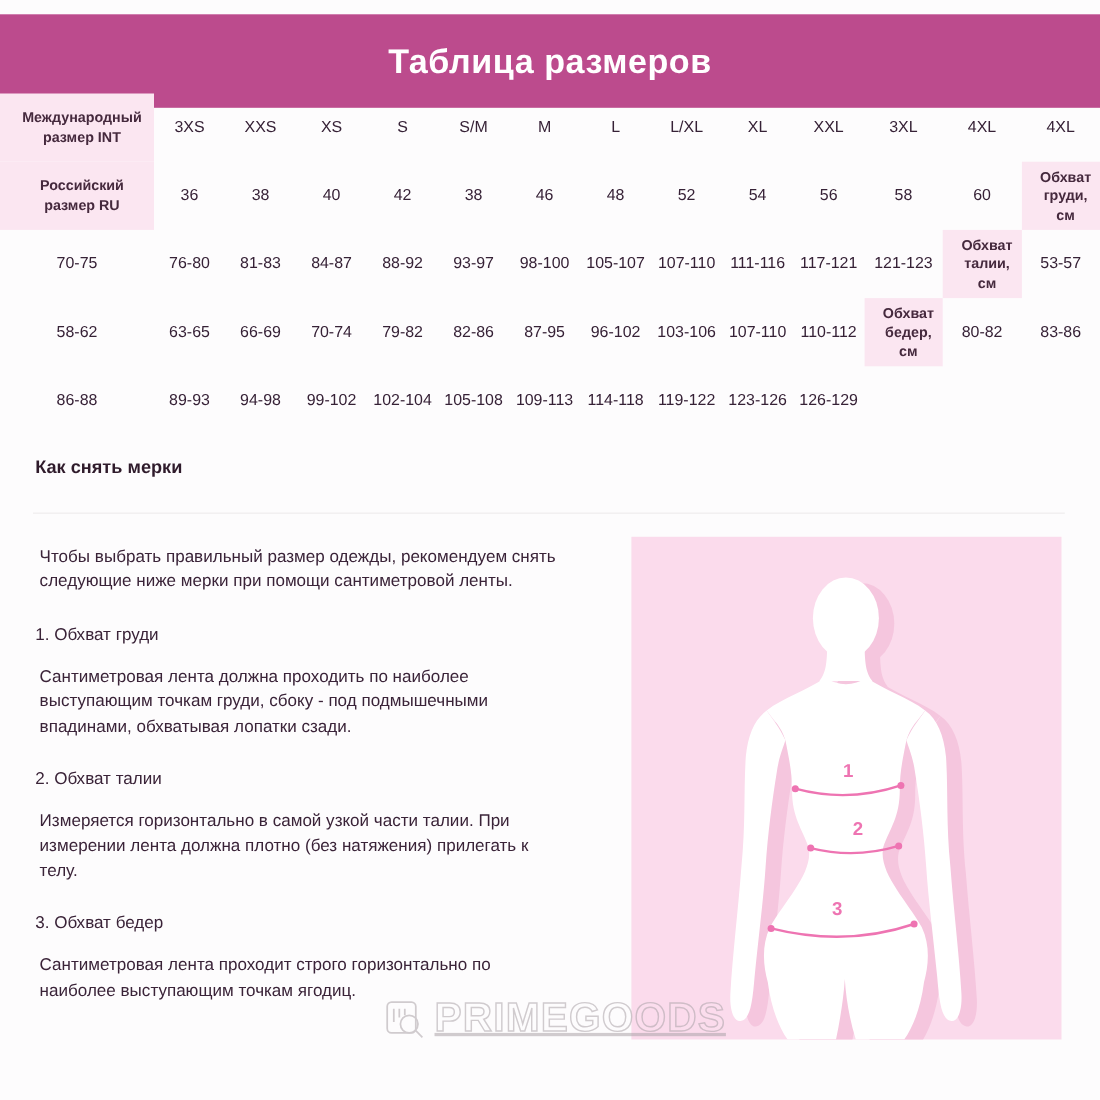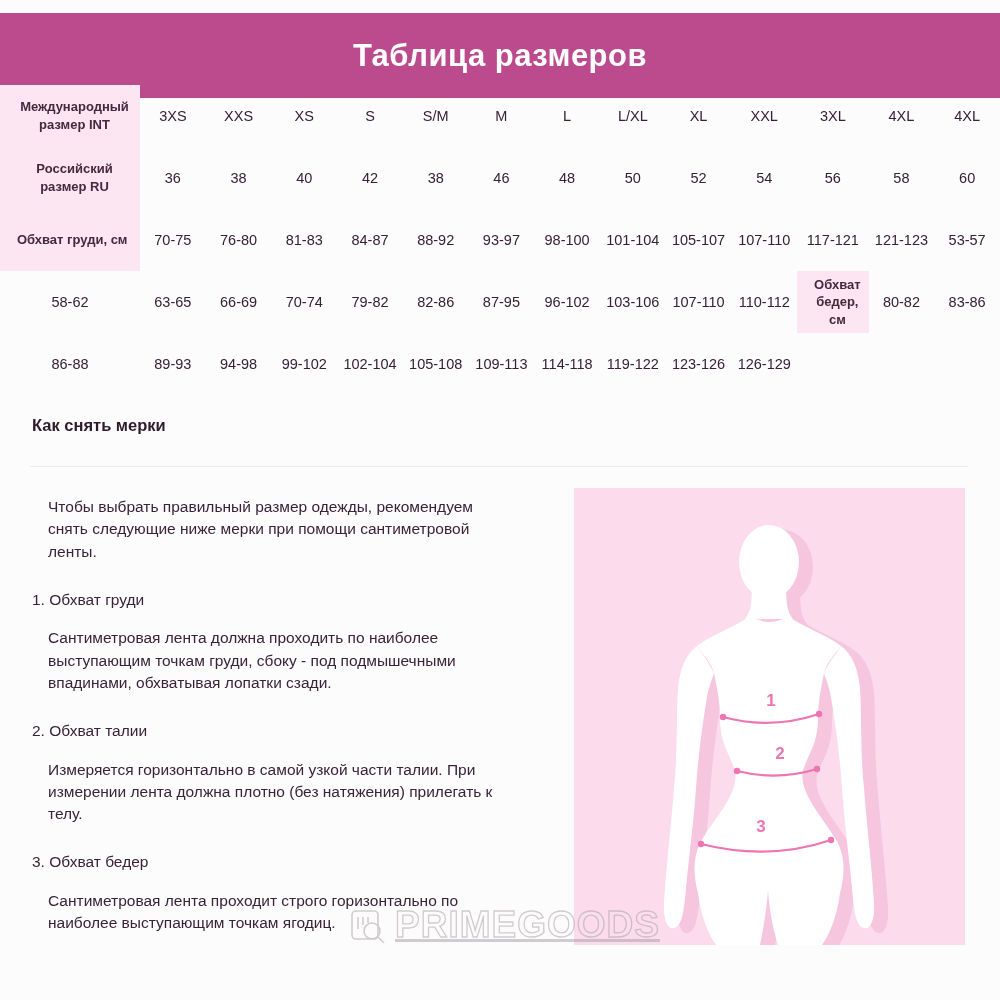--- a/index.html
+++ b/index.html
@@ -22,21 +22,21 @@
     font-size:14.5px;font-weight:500;color:var(--text,#362136);}
   .cell.label{
     background:var(--table_label_bg,#fbe6f1);
     justify-content:flex-start;padding-left:17px;padding-right:8px;
     font-size:13px;font-weight:700;line-height:1.35;color:#45293d;text-align:center;
   }
   
   .howto-heading{position:absolute;left:32px;top:416px;font-size:16.5px;font-weight:700;color:#2f1b2b;}
   .divider{position:absolute;left:30px;top:466px;width:938px;height:1px;background:#edebec;}
   .copy{position:absolute;left:32px;top:496px;width:485px;font-size:15.5px;line-height:1.44;color:#3a2338;}
-  .copy p{margin:0 0 26px 16px;}
+  .copy p{margin:0 0 26px 4px;}
   .copy p.step-title{margin:14px 0 16px 0;}
   
   .figure{
     position:absolute;left:574px;top:488px;width:391px;height:457px;
     background:var(--figure_bg,#fbdbec);
   }
   .figure svg{position:absolute;left:0;top:0;width:100%;height:100%;display:block;}
   .measure-num{font-family:"Liberation Sans",sans-serif;font-size:17px;font-weight:bold;fill:var(--measure_line,#ee74b2);}
   
   .watermark{
@@ -75,39 +75,39 @@
       <div class="cell val">4XL</div>
       <div class="cell val">4XL</div>
       <div class="cell label">Российский размер RU</div>
       <div class="cell val">36</div>
       <div class="cell val">38</div>
       <div class="cell val">40</div>
       <div class="cell val">42</div>
       <div class="cell val">38</div>
       <div class="cell val">46</div>
       <div class="cell val">48</div>
-      <div class="cell val">50</div>
       <div class="cell val">52</div>
       <div class="cell val">54</div>
       <div class="cell val">56</div>
       <div class="cell val">58</div>
       <div class="cell val">60</div>
       <div class="cell label">Обхват груди, см</div>
       <div class="cell val">70-75</div>
       <div class="cell val">76-80</div>
       <div class="cell val">81-83</div>
       <div class="cell val">84-87</div>
       <div class="cell val">88-92</div>
       <div class="cell val">93-97</div>
       <div class="cell val">98-100</div>
-      <div class="cell val">101-104</div>
       <div class="cell val">105-107</div>
       <div class="cell val">107-110</div>
+      <div class="cell val">111-116</div>
       <div class="cell val">117-121</div>
       <div class="cell val">121-123</div>
+      <div class="cell label">Обхват талии, см</div>
       <div class="cell val">53-57</div>
       <div class="cell val">58-62</div>
       <div class="cell val">63-65</div>
       <div class="cell val">66-69</div>
       <div class="cell val">70-74</div>
       <div class="cell val">79-82</div>
       <div class="cell val">82-86</div>
       <div class="cell val">87-95</div>
       <div class="cell val">96-102</div>
       <div class="cell val">103-106</div>

